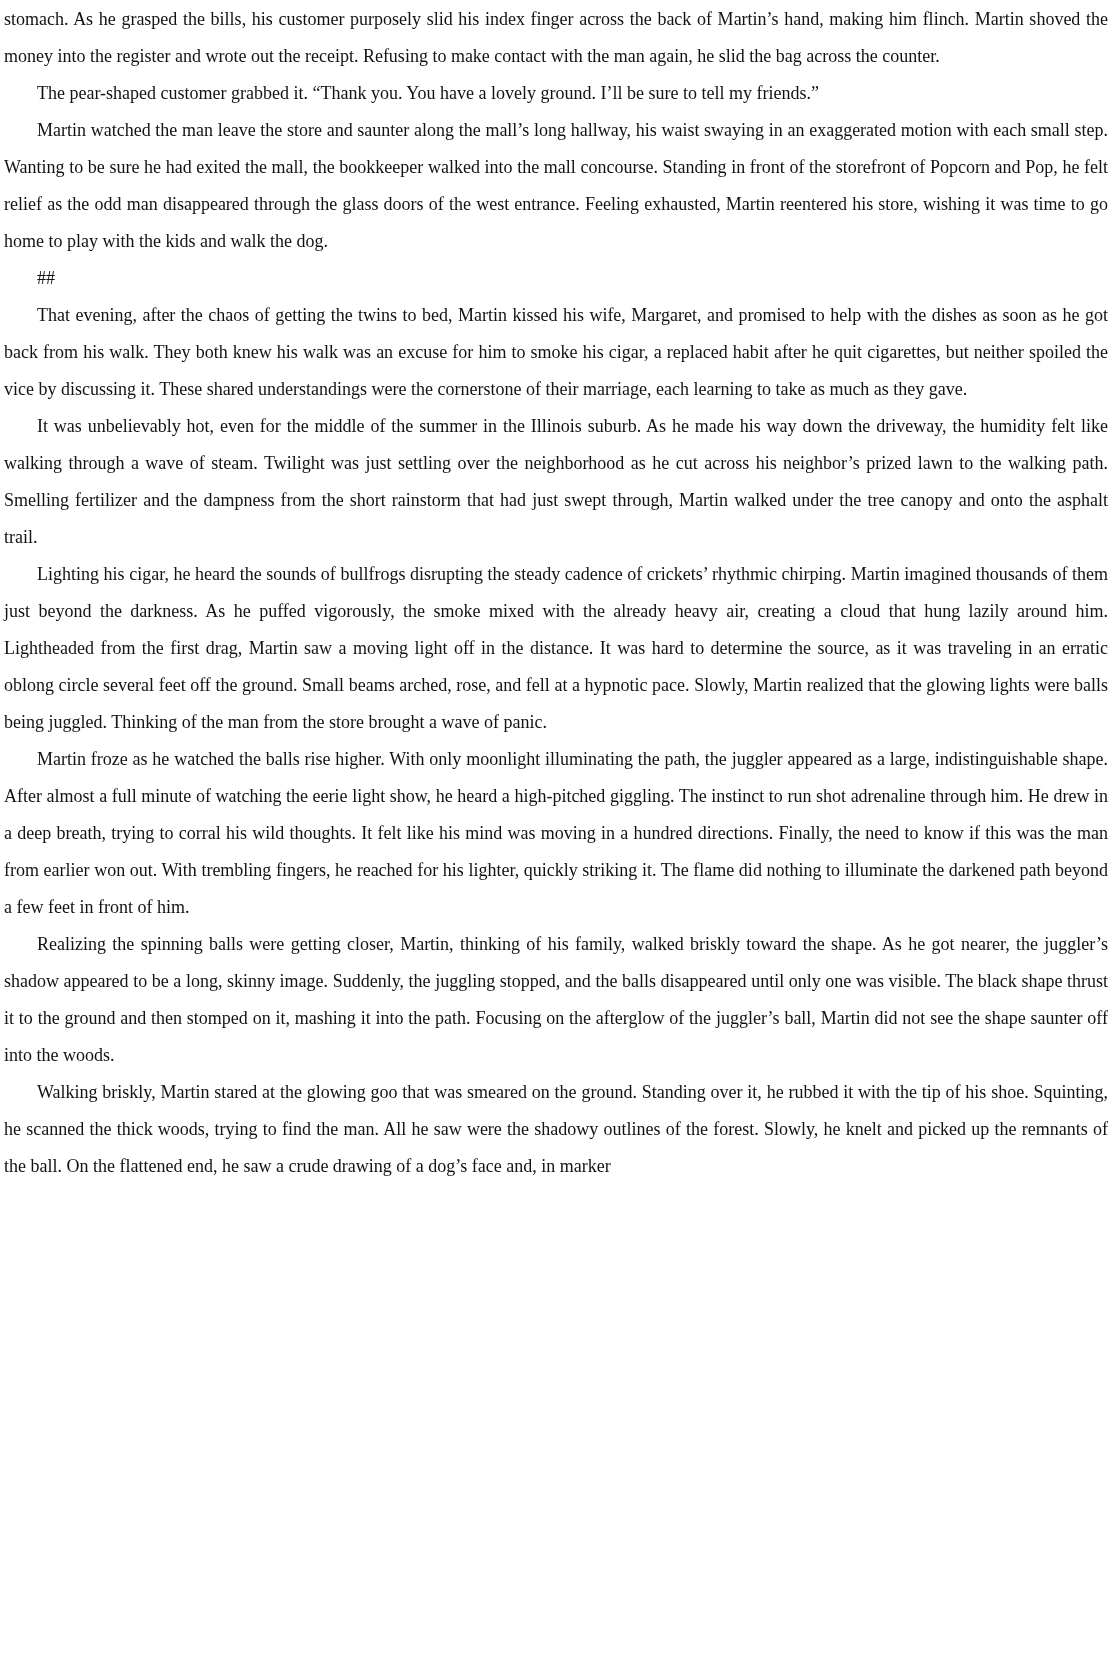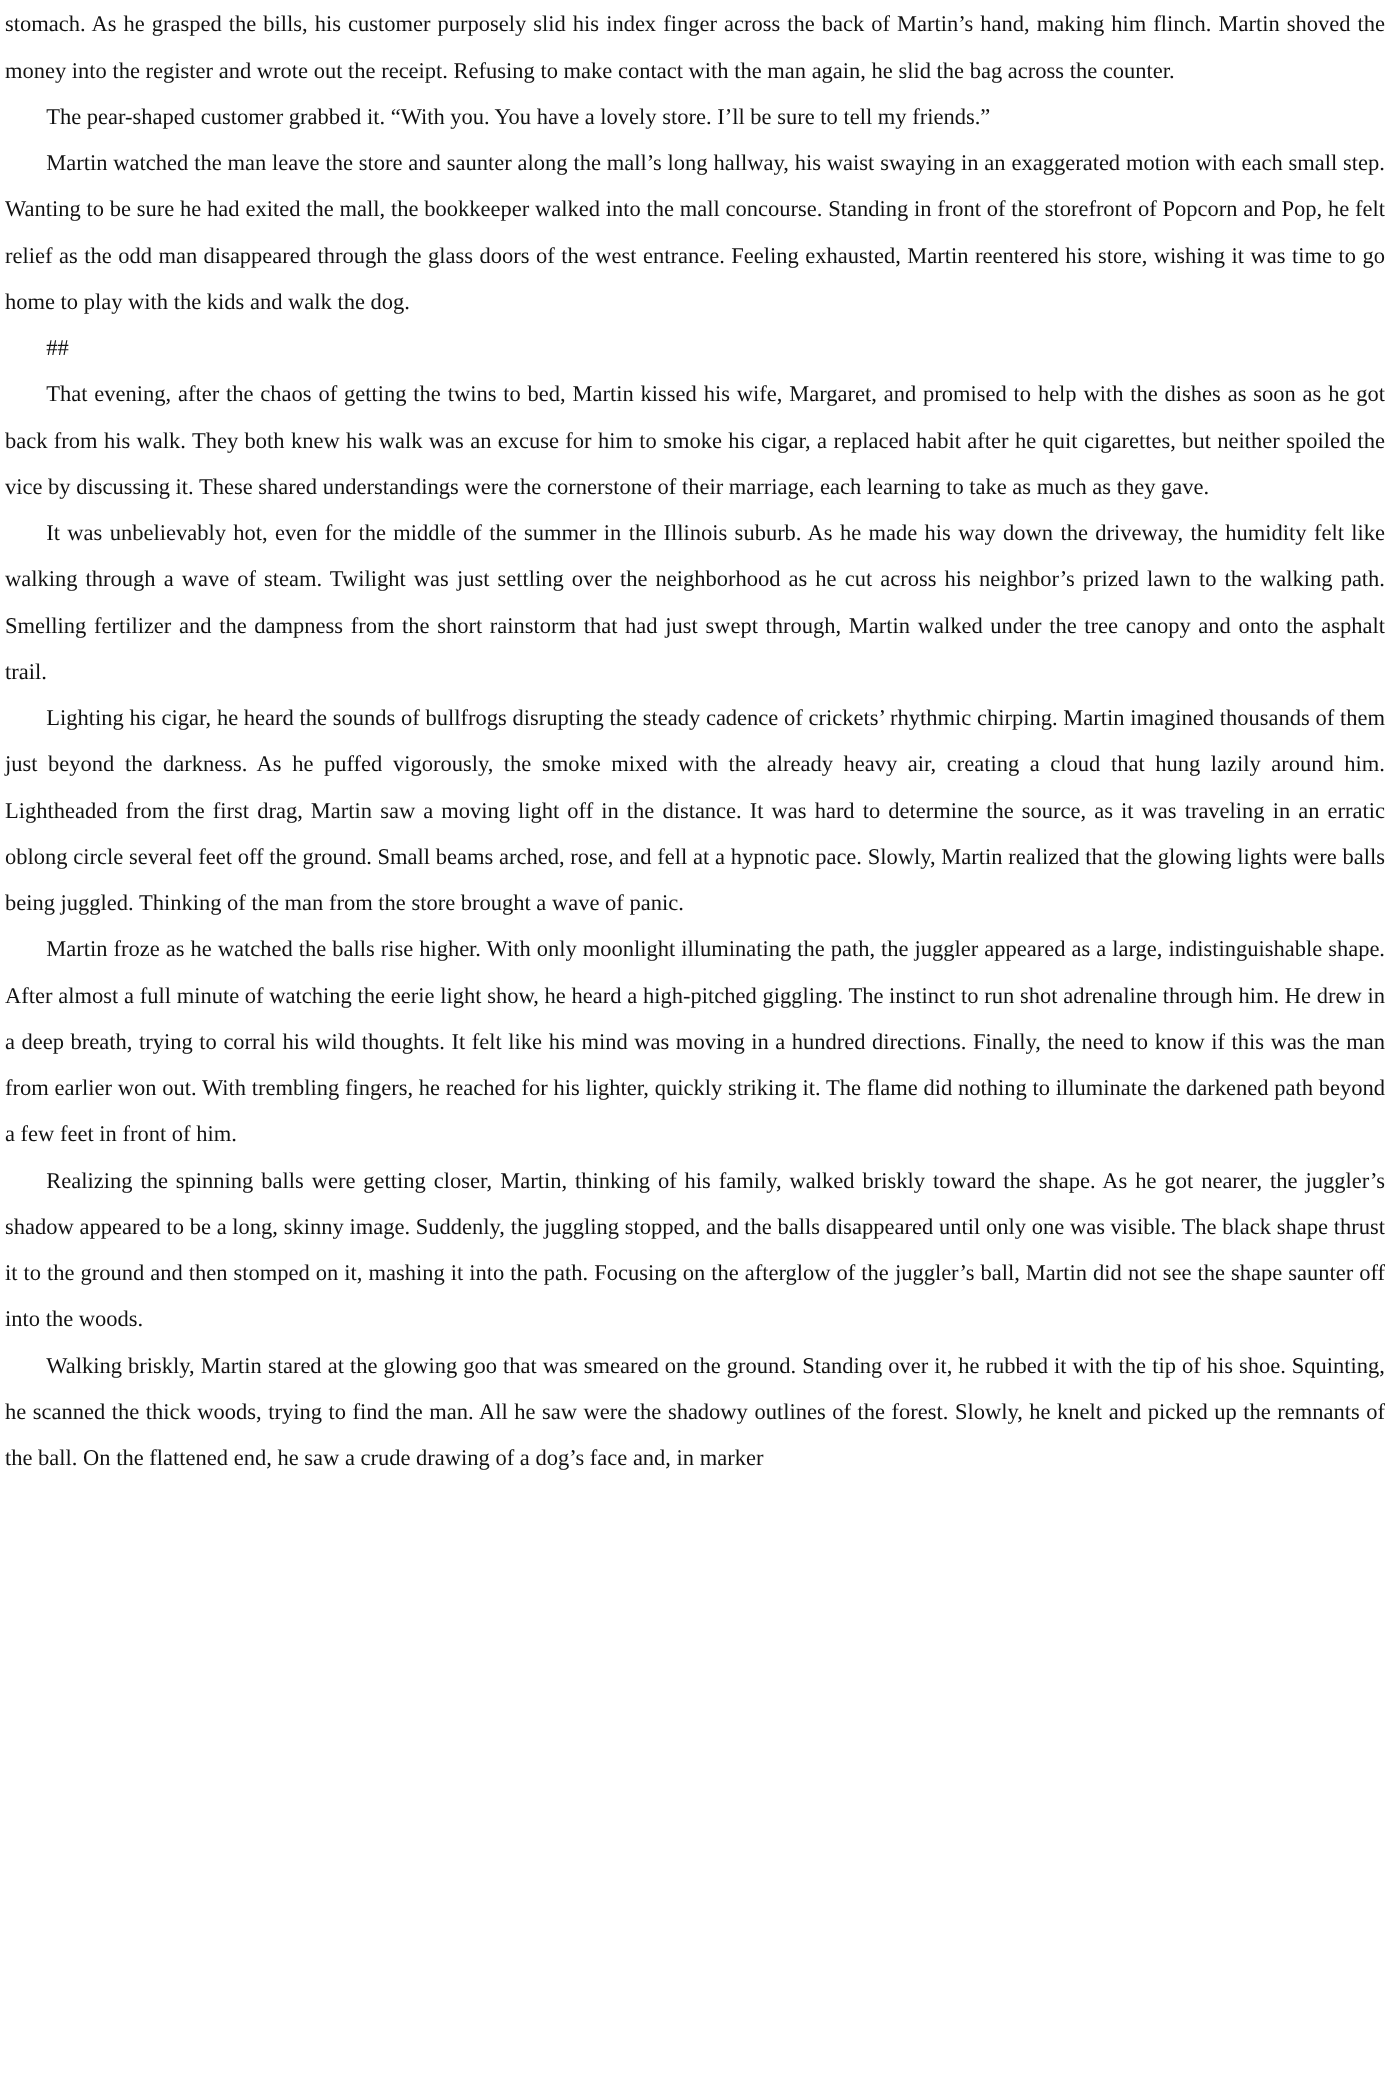--- a/index.html
+++ b/index.html
@@ -34,21 +34,21 @@
   }
   .page p.scene-break {
     text-align: left;
   }
 </style>
 </head>
 <body>
 
 <div class="page">
   <p class="continuation">stomach. As he grasped the bills, his customer purposely slid his index finger across the back of Martin’s hand, making him flinch. Martin shoved the money into the register and wrote out the receipt. Refusing to make contact with the man again, he slid the bag across the counter.</p>
-  <p>The pear-shaped customer grabbed it. “With you. You have a lovely store. I’ll be sure to tell my friends.”</p>
+  <p>The pear-shaped customer grabbed it. “Thank you. You have a lovely ground. I’ll be sure to tell my friends.”</p>
   <p>Martin watched the man leave the store and saunter along the mall’s long hallway, his waist swaying in an exaggerated motion with each small step. Wanting to be sure he had exited the mall, the bookkeeper walked into the mall concourse. Standing in front of the storefront of Popcorn and Pop, he felt relief as the odd man disappeared through the glass doors of the west entrance. Feeling exhausted, Martin reentered his store, wishing it was time to go home to play with the kids and walk the dog.</p>
   <p class="scene-break">##</p>
   <p>That evening, after the chaos of getting the twins to bed, Martin kissed his wife, Margaret, and promised to help with the dishes as soon as he got back from his walk. They both knew his walk was an excuse for him to smoke his cigar, a replaced habit after he quit cigarettes, but neither spoiled the vice by discussing it. These shared understandings were the cornerstone of their marriage, each learning to take as much as they gave.</p>
   <p>It was unbelievably hot, even for the middle of the summer in the Illinois suburb. As he made his way down the driveway, the humidity felt like walking through a wave of steam. Twilight was just settling over the neighborhood as he cut across his neighbor’s prized lawn to the walking path. Smelling fertilizer and the dampness from the short rainstorm that had just swept through, Martin walked under the tree canopy and onto the asphalt trail.</p>
   <p>Lighting his cigar, he heard the sounds of bullfrogs disrupting the steady cadence of crickets’ rhythmic chirping. Martin imagined thousands of them just beyond the darkness. As he puffed vigorously, the smoke mixed with the already heavy air, creating a cloud that hung lazily around him. Lightheaded from the first drag, Martin saw a moving light off in the distance. It was hard to determine the source, as it was traveling in an erratic oblong circle several feet off the ground. Small beams arched, rose, and fell at a hypnotic pace. Slowly, Martin realized that the glowing lights were balls being juggled. Thinking of the man from the store brought a wave of panic.</p>
   <p>Martin froze as he watched the balls rise higher. With only moonlight illuminating the path, the juggler appeared as a large, indistinguishable shape. After almost a full minute of watching the eerie light show, he heard a high-pitched giggling. The instinct to run shot adrenaline through him. He drew in a deep breath, trying to corral his wild thoughts. It felt like his mind was moving in a hundred directions. Finally, the need to know if this was the man from earlier won out. With trembling fingers, he reached for his lighter, quickly striking it. The flame did nothing to illuminate the darkened path beyond a few feet in front of him.</p>
   <p>Realizing the spinning balls were getting closer, Martin, thinking of his family, walked briskly toward the shape. As he got nearer, the juggler’s shadow appeared to be a long, skinny image. Suddenly, the juggling stopped, and the balls disappeared until only one was visible. The black shape thrust it to the ground and then stomped on it, mashing it into the path. Focusing on the afterglow of the juggler’s ball, Martin did not see the shape saunter off into the woods.</p>
   <p>Walking briskly, Martin stared at the glowing goo that was smeared on the ground. Standing over it, he rubbed it with the tip of his shoe. Squinting, he scanned the thick woods, trying to find the man. All he saw were the shadowy outlines of the forest. Slowly, he knelt and picked up the remnants of the ball. On the flattened end, he saw a crude drawing of a dog’s face and, in marker</p>
 </div>
 

